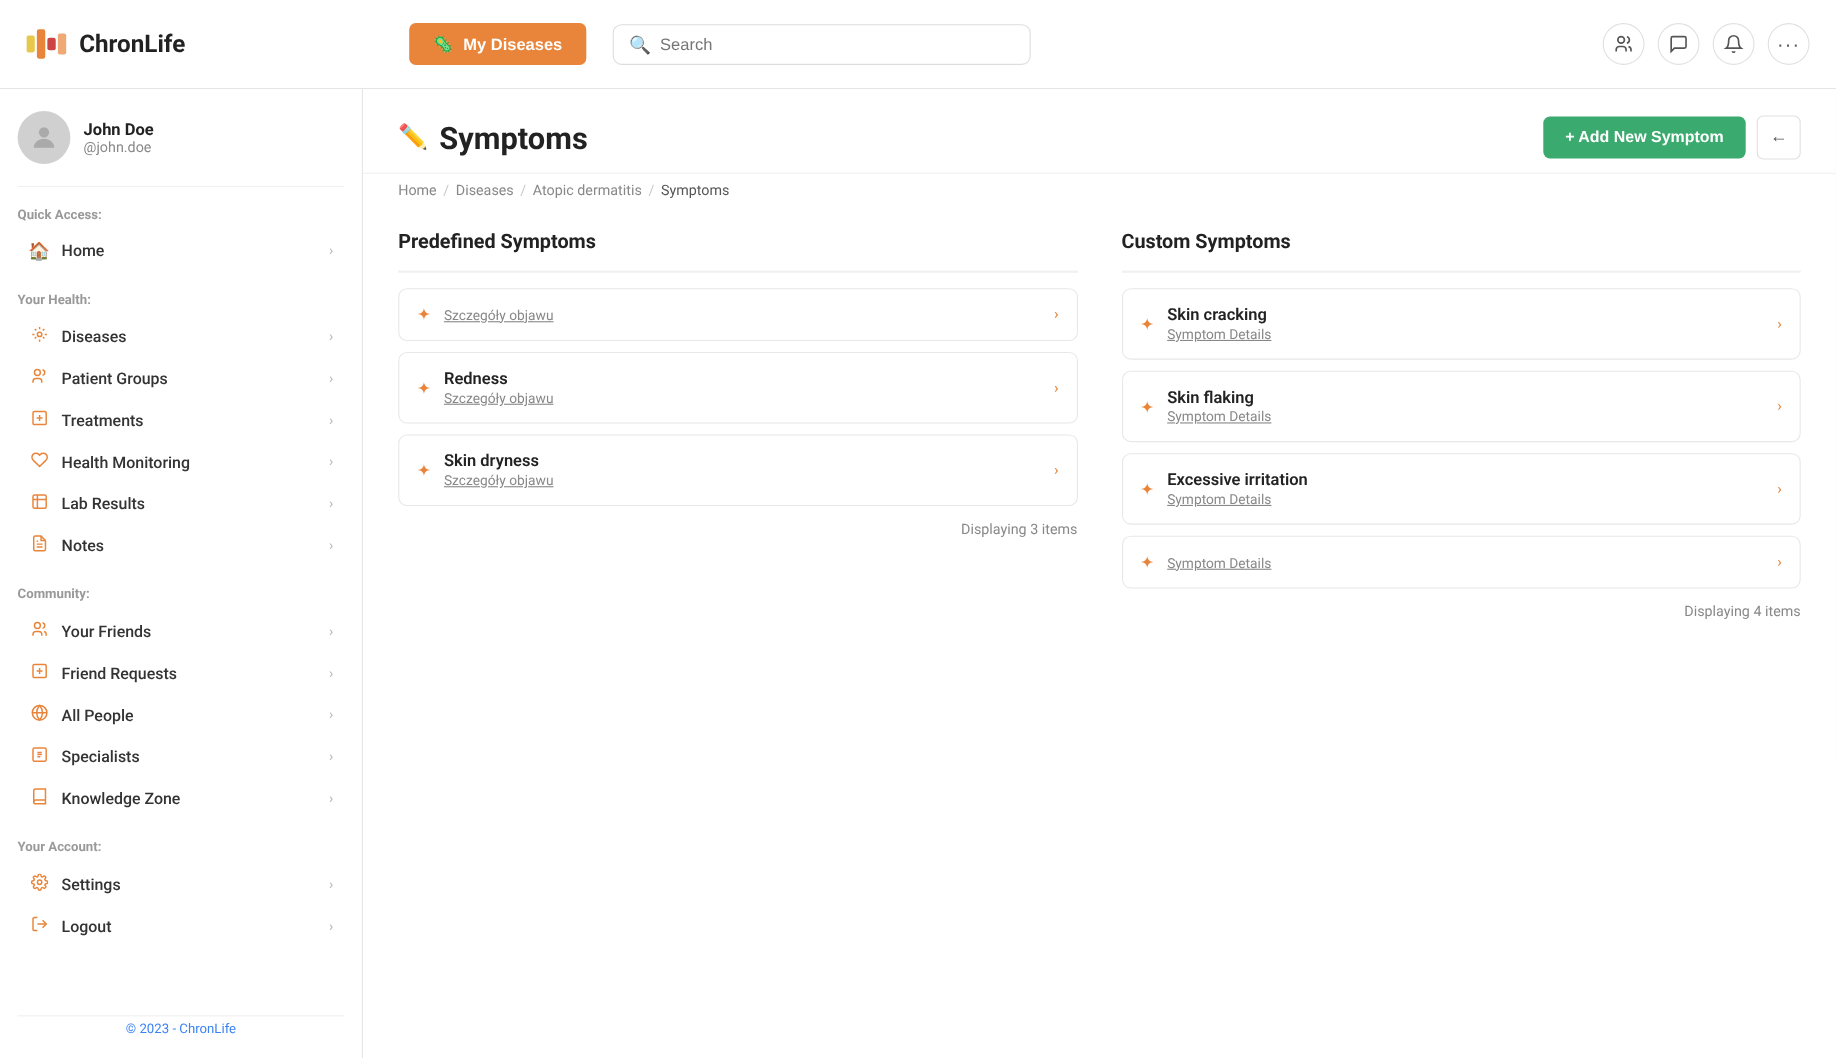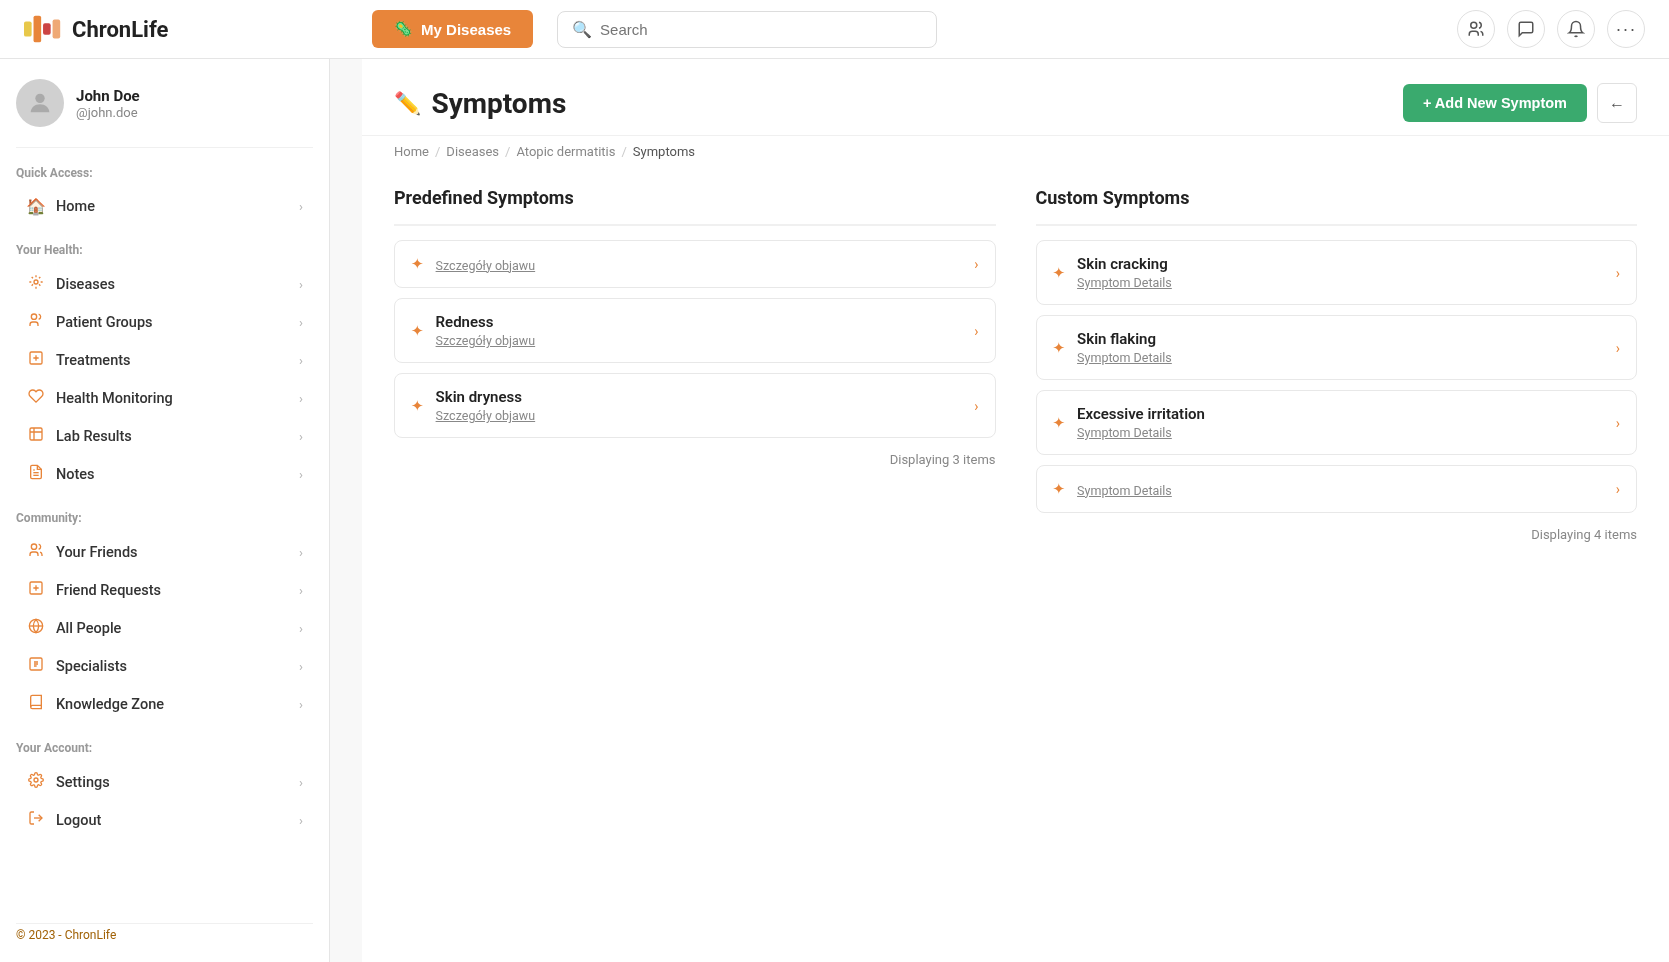--- a/index.html
+++ b/index.html
@@ -1,21 +1,21 @@
 <!DOCTYPE html>
 <html><head>
   <meta charset="utf-8">
   <style>
     * { box-sizing: border-box; margin: 0; padding: 0; }
     body { font-family: -apple-system, BlinkMacSystemFont, 'Segoe UI', Roboto, sans-serif; background: #f8f8f8; display: flex; flex-direction: column; height: 962px; overflow: hidden; }
 
     
     .topnav {
       display: flex; align-items: center; background: #fff; border-bottom: 1px solid #e5e5e5;
-      padding: 0 24px; height: 59px; gap: 24px; flex-shrink: 0;
+      padding: 0 24px; height: 81px; gap: 24px; flex-shrink: 0;
     }
     .logo { display: flex; align-items: center; gap: 8px; font-size: 22px; font-weight: 700; color: #222; text-decoration: none; }
     .logo-icon { width: 40px; height: 28px; display: flex; align-items: center; gap: 2px; }
     .my-diseases-btn {
       background: #e8853a; color: #fff; border: none; border-radius: 6px;
       padding: 10px 22px; font-size: 15px; font-weight: 600; cursor: pointer;
       display: flex; align-items: center; gap: 8px; margin-left: 180px;
     }
     .search-box {
       display: flex; align-items: center; border: 1px solid #ddd; border-radius: 8px;
@@ -23,21 +23,21 @@
     }
     .search-box input { border: none; outline: none; font-size: 15px; color: #888; width: 100%; background: transparent; }
     .nav-icons { display: flex; align-items: center; gap: 12px; margin-left: auto; }
     .nav-icon-btn {
       width: 38px; height: 38px; border-radius: 50%; border: 1.5px solid #e0e0e0;
       background: #fff; display: flex; align-items: center; justify-content: center;
       cursor: pointer; color: #555; font-size: 16px;
     }
 
     
-    .layout { display: flex; flex: 1; overflow: hidden; gap: 32px; }
+    .layout { display: flex; flex: 1; overflow: hidden; }
 
     
     .sidebar {
       width: 330px; background: #fff; border-right: 1px solid #e5e5e5;
       padding: 20px 16px; overflow-y: auto; flex-shrink: 0; display: flex; flex-direction: column;
     }
     .user-area { display: flex; align-items: center; gap: 12px; padding-bottom: 20px; border-bottom: 1px solid #f0f0f0; }
     .avatar { width: 48px; height: 48px; border-radius: 50%; background: #d0d0d0; display: flex; align-items: center; justify-content: center; font-size: 22px; color: #888; }
     .user-name { font-size: 15px; font-weight: 700; color: #222; }
     .user-handle { font-size: 13px; color: #888; }
@@ -46,21 +46,21 @@
 
     .nav-item {
       display: flex; align-items: center; padding: 9px 10px; border-radius: 6px;
       cursor: pointer; color: #333; font-size: 14.5px; font-weight: 500;
       justify-content: space-between; transition: background 0.15s;
     }
     .nav-item-left { display: flex; align-items: center; gap: 10px; }
     .nav-icon { color: #e8853a; font-size: 16px; width: 20px; text-align: center; }
     .nav-chevron { color: #bbb; font-size: 13px; }
 
-    .sidebar-footer { margin-top: auto; padding-top: 4px; border-top: 1px solid #f0f0f0; font-size: 12px; color: #a16207; }
+    .sidebar-footer { margin-top: auto; padding-top: 4px; border-top: 1px solid #f0f0f0; text-align: center; font-size: 12px; color: #3b82f6; }
 
     
     .main { flex: 1; overflow-y: auto; background: #fff; }
 
     .page-header-bar {
       display: flex; align-items: center; justify-content: space-between;
       padding: 24px 32px 12px; border-bottom: 1px solid #f0f0f0;
     }
     .page-title { display: flex; align-items: center; gap: 10px; font-size: 28px; font-weight: 700; color: #222; }
     .page-title-icon { color: #e8853a; font-size: 22px; }

